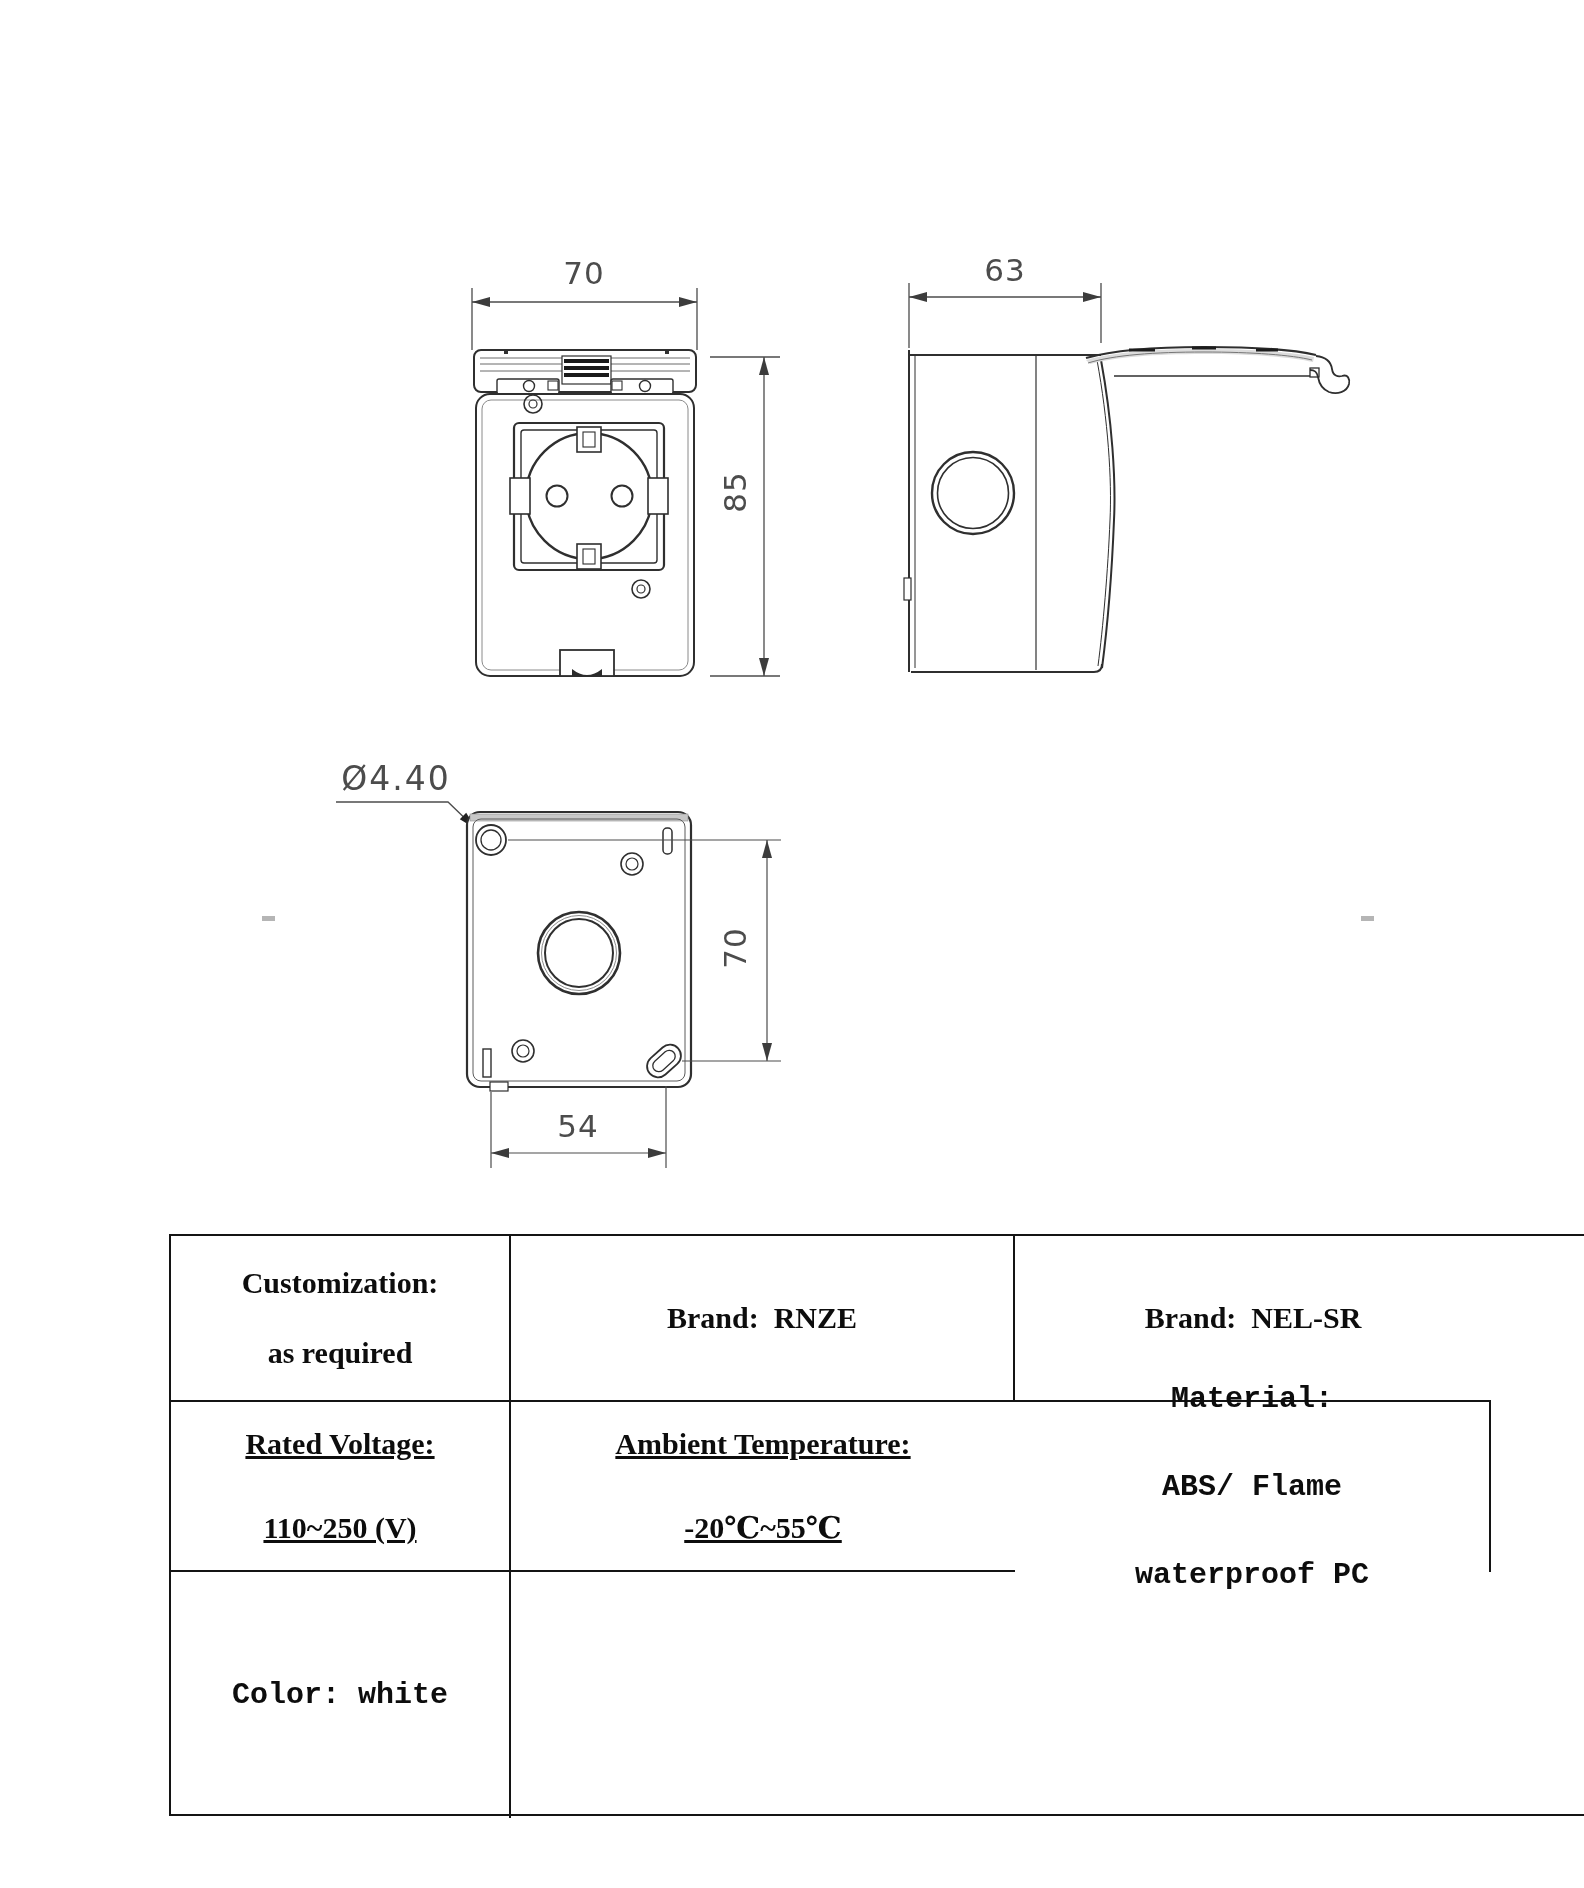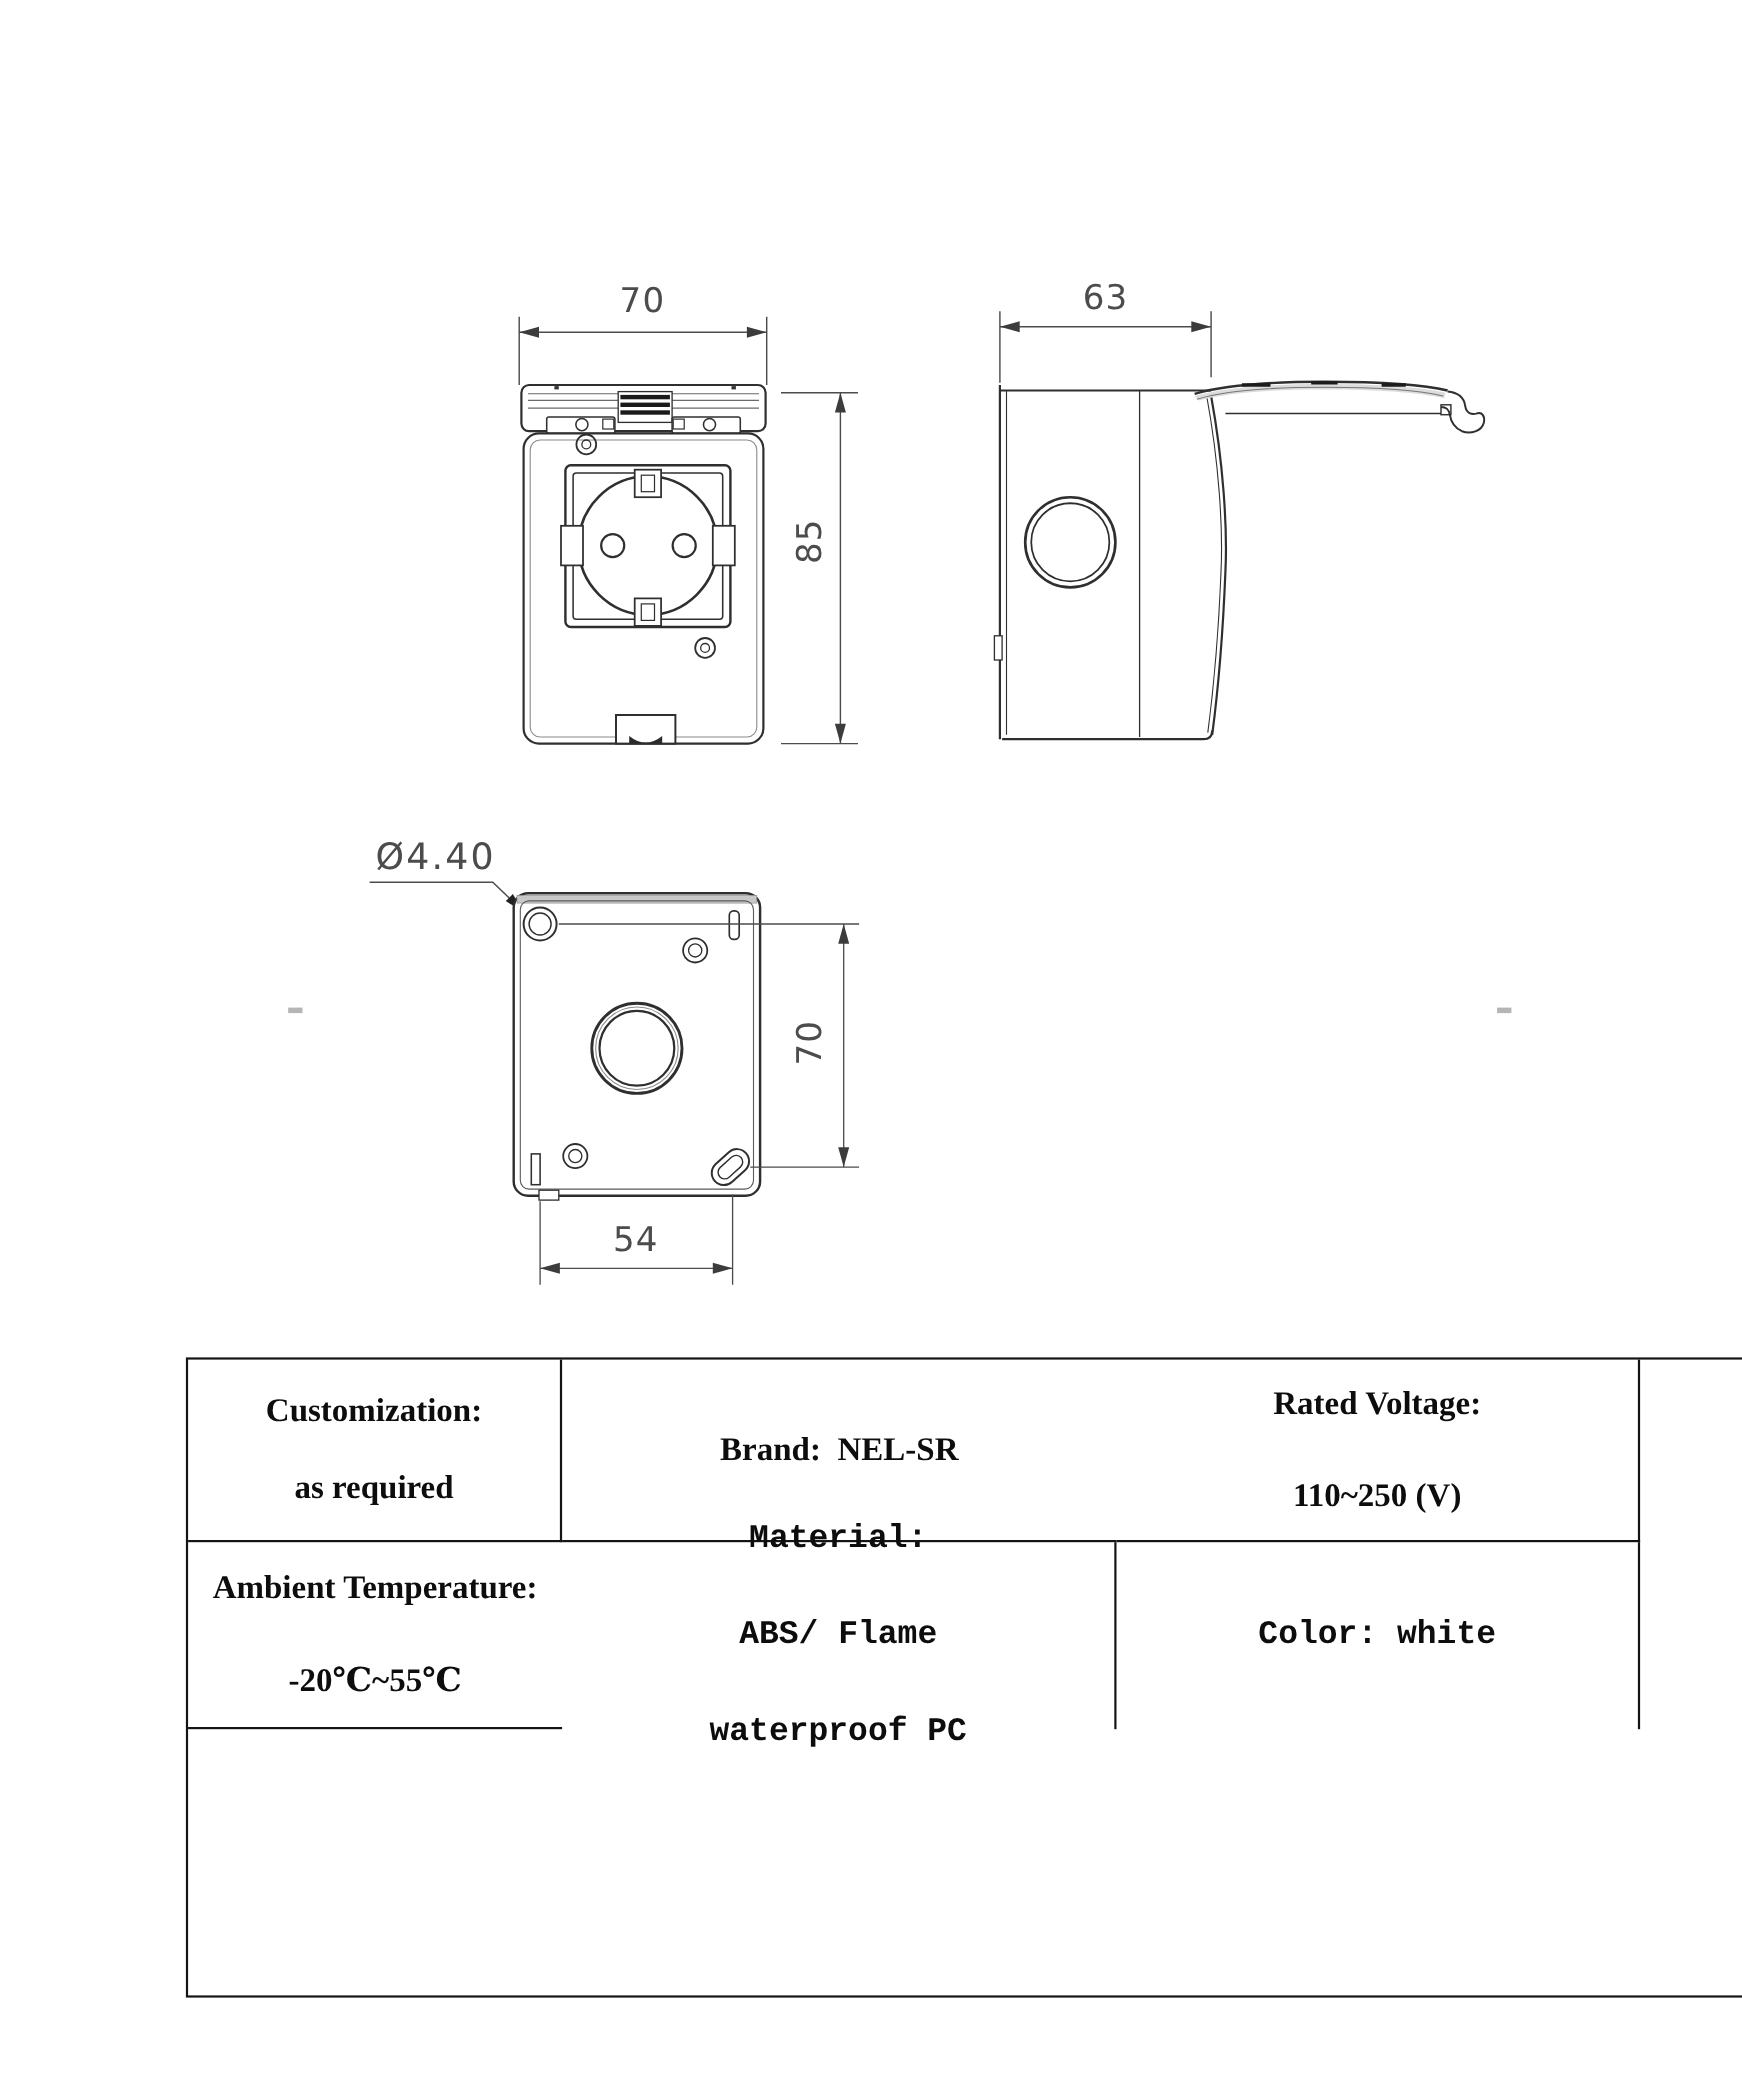--- a/index.html
+++ b/index.html
@@ -18,21 +18,21 @@
   #spec-table{position:absolute;left:145px;top:1234px;width:1520px;height:582px;
       display:grid;grid-template-columns:340px 504px 476px;grid-template-rows:166px 170px 246px;
       border:2px solid #141414;}
   .cell{border-right:2px solid #141414;border-bottom:2px solid #141414;
         display:flex;flex-direction:column;justify-content:center;align-items:center;
         font-weight:bold;font-size:30px;color:#0d0d0d;text-align:center;}
   .cell.last-col{border-right:none;}
   .cell.last-row{border-bottom:none;font-family:Liberation Mono, monospace;}
   .ln{white-space:pre;}
   .row0 .ln{line-height:70px;}
-  .row1 .ln{line-height:84px;}
+  .row1 .ln{line-height:84px;text-decoration:underline;}
   .row2 .ln{line-height:88px;}
 </style>
 </head>
 <body>
 
 <div id="page">
 
 <svg id="drawing-svg" width="1584" height="1210" viewBox="0 0 1584 1210">
 
   <g stroke="#2f2f2f" fill="none" stroke-width="2">
@@ -177,20 +177,23 @@
   <rect x="238" y="916" width="13" height="5" fill="#b5b5b5"></rect>
   <rect x="1337" y="916" width="13" height="5" fill="#b5b5b5"></rect>
 </svg>
 
 <div id="spec-table">
 
   <div class="cell row0">
     <div class="ln">Customization:</div>
     <div class="ln">as required</div>
   </div>
+  <div class="cell row0">
+    <div class="ln">Brand:  RNZE</div>
+  </div>
   <div class="cell row0 last-col">
     <div class="ln">Brand:  NEL-SR</div>
   </div>
 
   <div class="cell row1">
     <div class="ln">Rated Voltage:</div>
     <div class="ln">110~250 (V)</div>
   </div>
   <div class="cell row1 last-col">
     <div class="ln">Ambient Temperature:</div>

